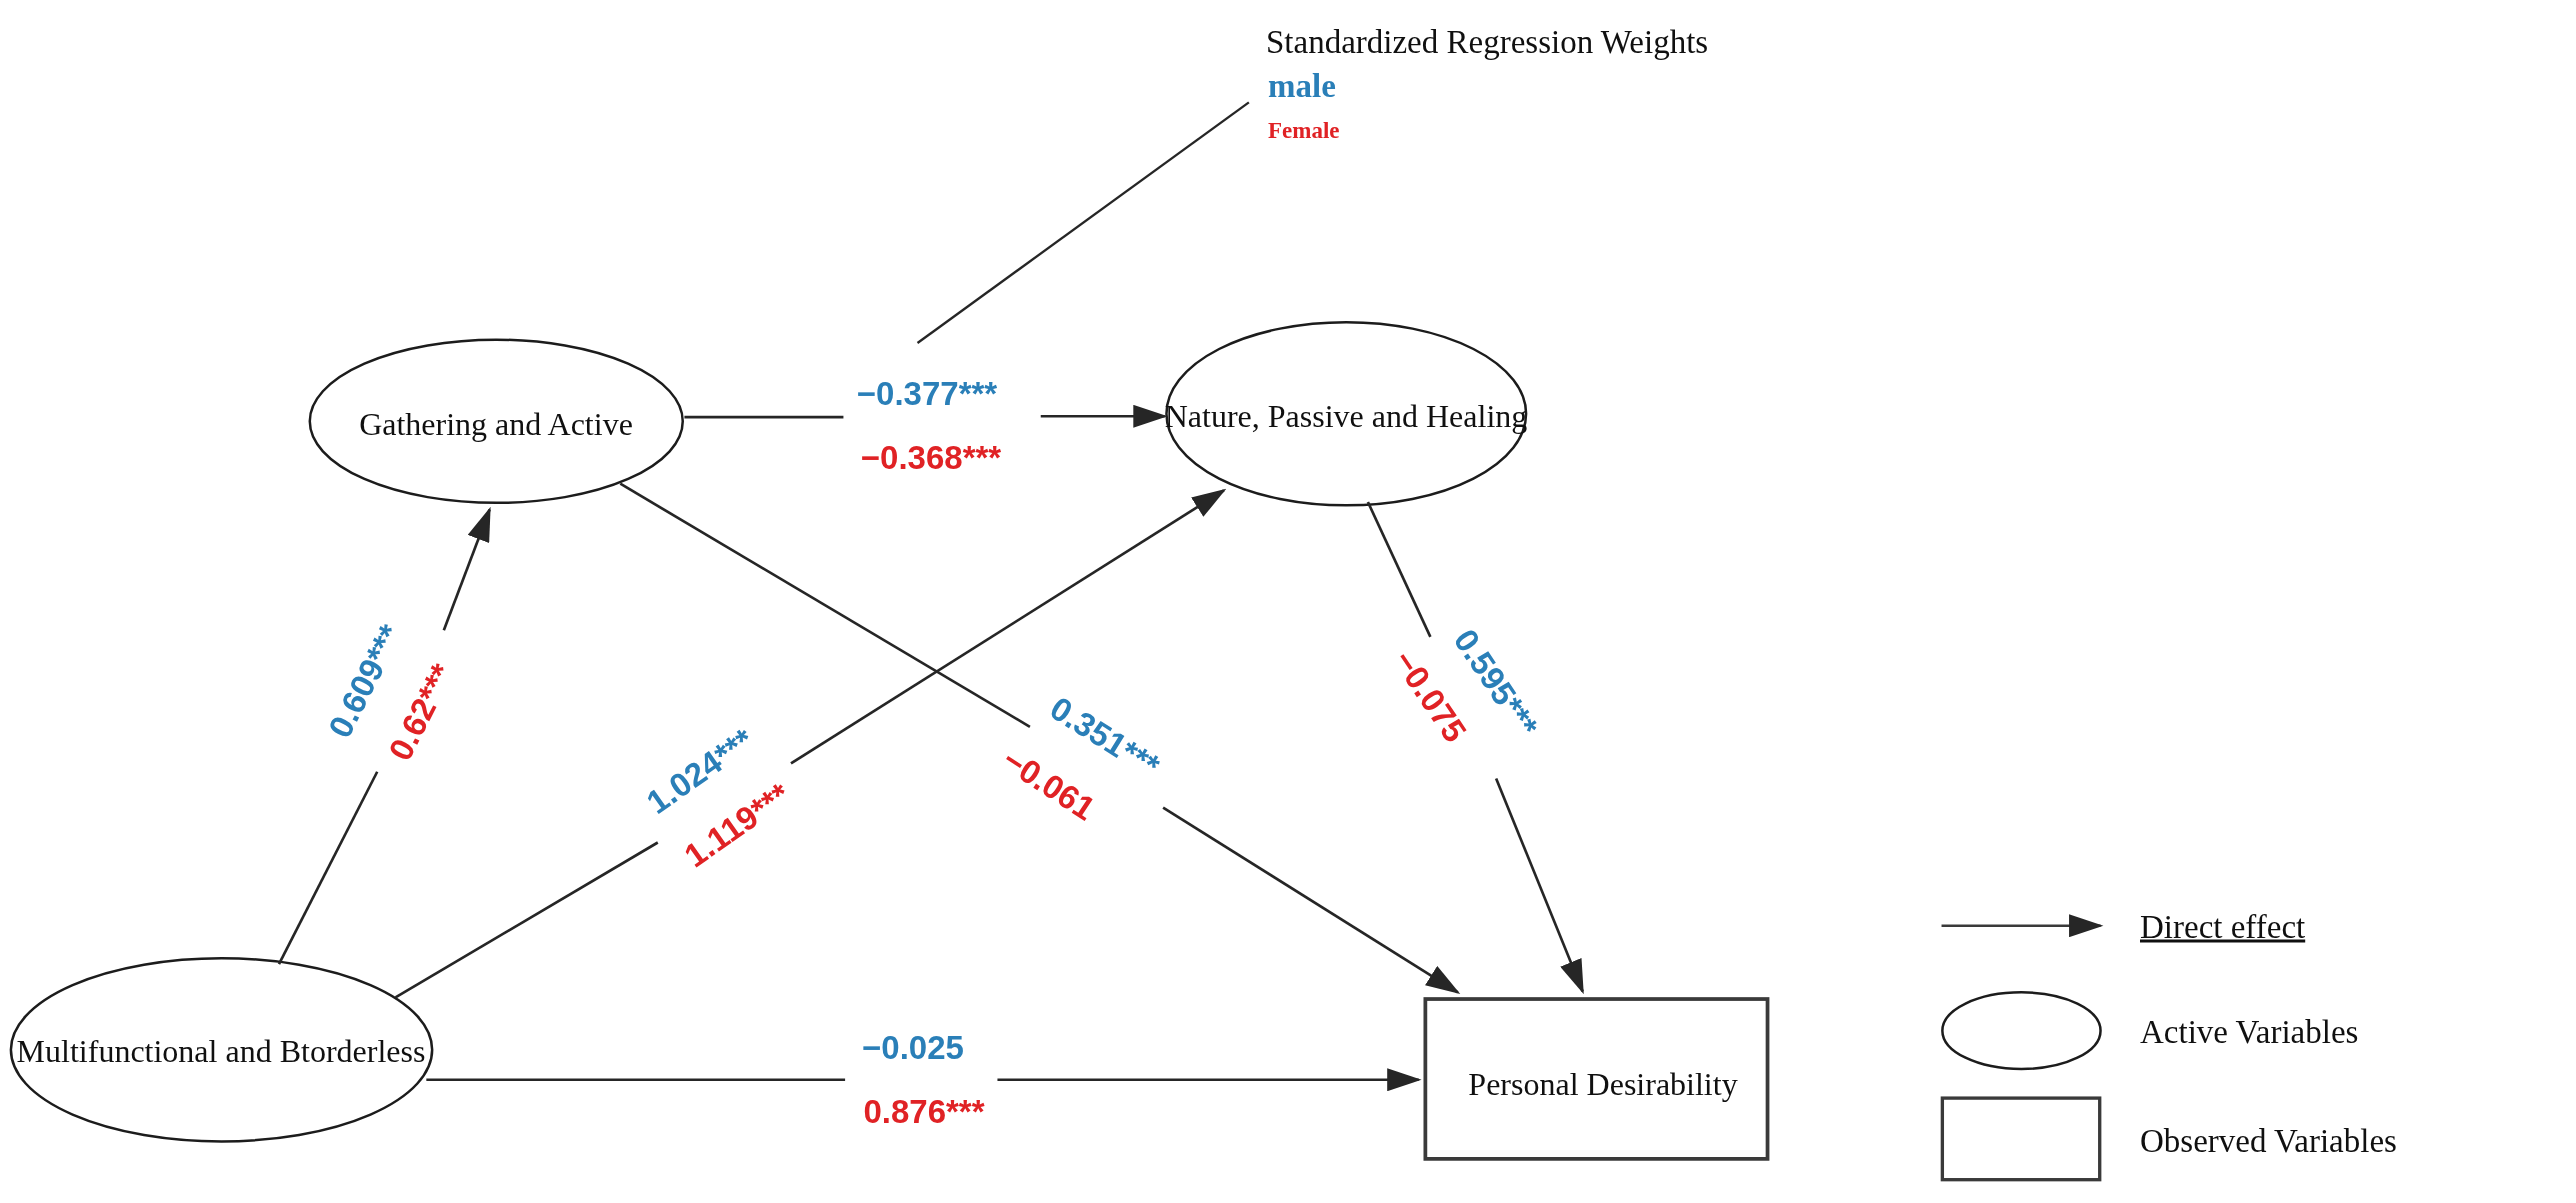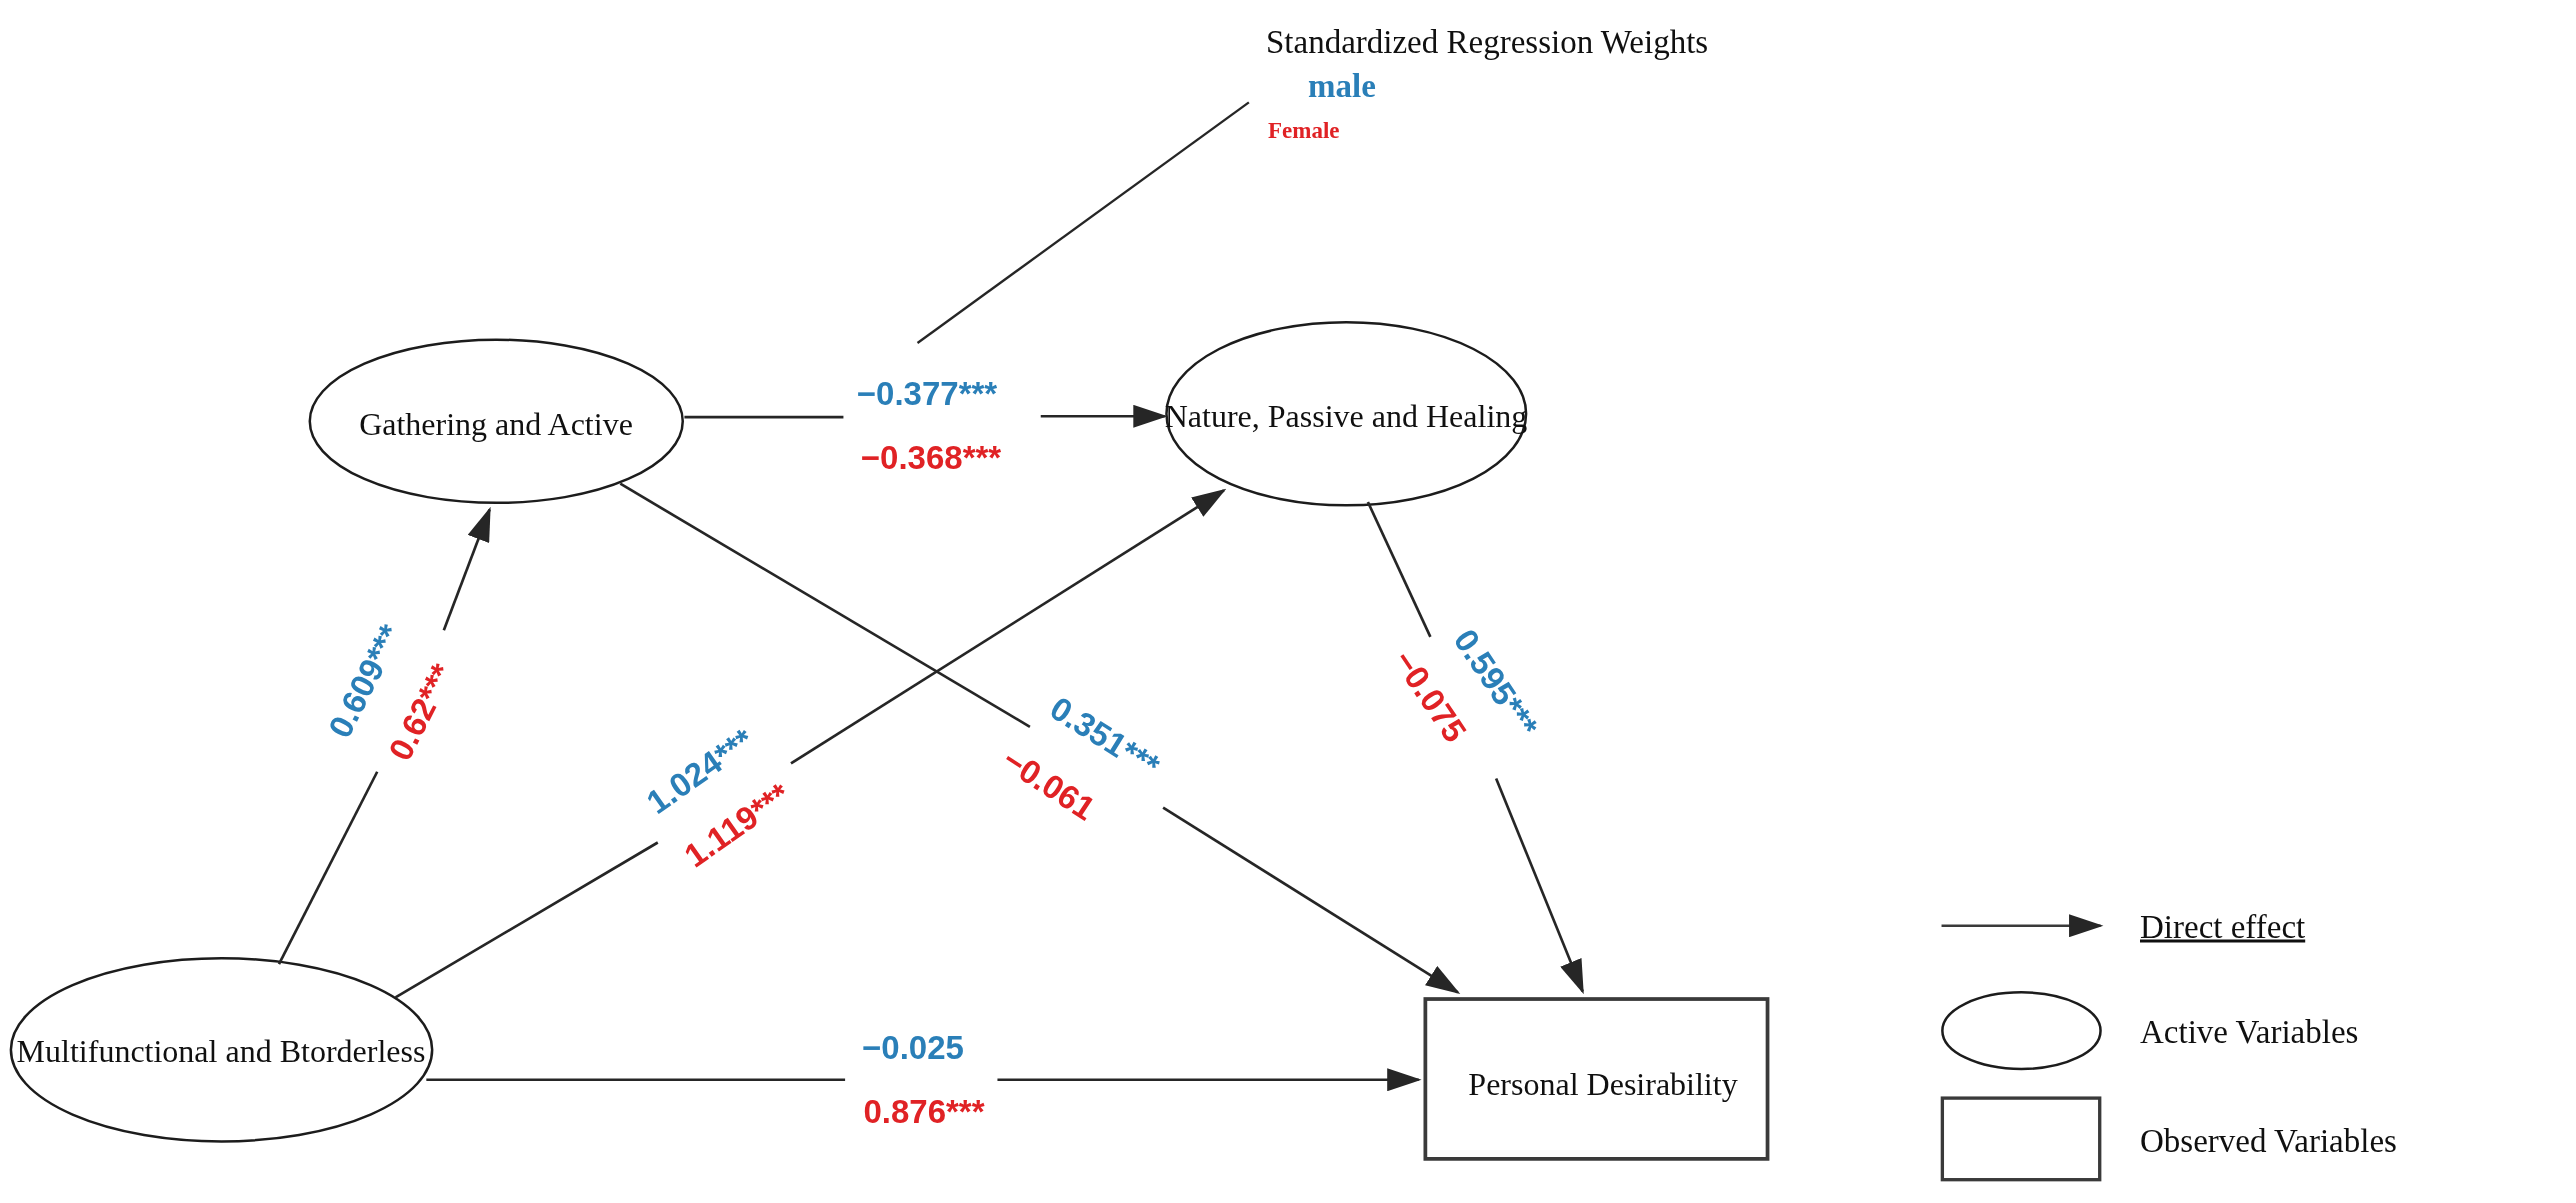--- a/index.html
+++ b/index.html
@@ -70,21 +70,21 @@
     <line x1="1198" y1="1297" x2="1704" y2="1297" stroke="#262626" stroke-width="3.2" marker-end="url(#arrow)"></line>
 
     <line x1="1102" y1="412" x2="1500" y2="123" stroke="#262626" stroke-width="2.8"></line>
 
     <line x1="2332" y1="1112" x2="2523" y2="1112" stroke="#3a3a3a" stroke-width="3.2" marker-end="url(#arrow)"></line>
     <ellipse cx="2428" cy="1238" rx="95" ry="46" fill="none" stroke="#1c1c1c" stroke-width="3"></ellipse>
     <rect x="2333" y="1319" width="189" height="98" fill="none" stroke="#3a3a3a" stroke-width="4"></rect>
   </svg>
 
   <div class="label top-title" style="left:1266px; top:42px; transform:translateY(-50%);">Standardized Regression Weights</div>
-  <div class="label top-male" style="left:1268px; top:86px; transform:translateY(-50%);margin-left:40px;">male</div>
+  <div class="label top-male" style="left:1268px; top:86px; transform:translateY(-50%);">male</div>
   <div class="label top-female" style="left:1268px; top:130px; transform:translateY(-50%);">Female</div>
 
   <div class="label node-label" style="left:496px; top:424px;">Gathering and Active</div>
   <div class="label node-label" style="left:1346px; top:416px;">Nature, Passive and Healing</div>
   <div class="label node-label" style="left:221px; top:1051px;">Multifunctional and Btorderless</div>
   <div class="label node-label" style="left:1603px; top:1084px;">Personal Desirability</div>
 
   <div class="label coef coef-male" style="left:927px; top:393px; transform:translate(-50%,-50%);">−0.377***</div>
   <div class="label coef coef-female" style="left:931px; top:457px; transform:translate(-50%,-50%);">−0.368***</div>
 

